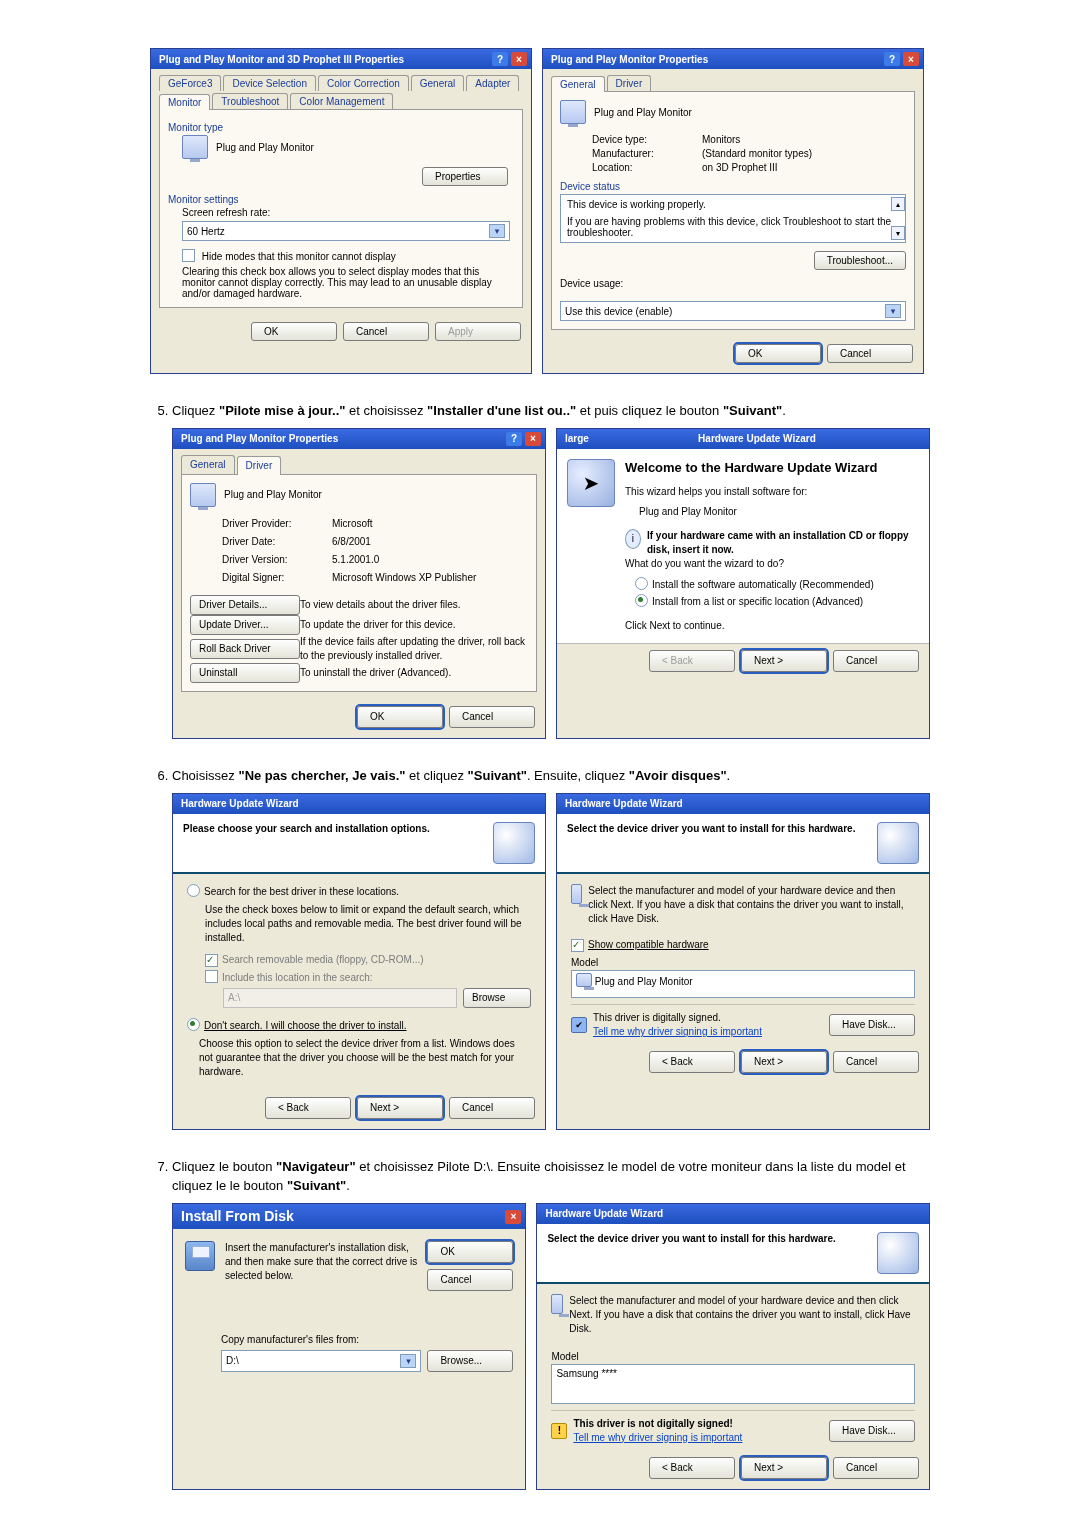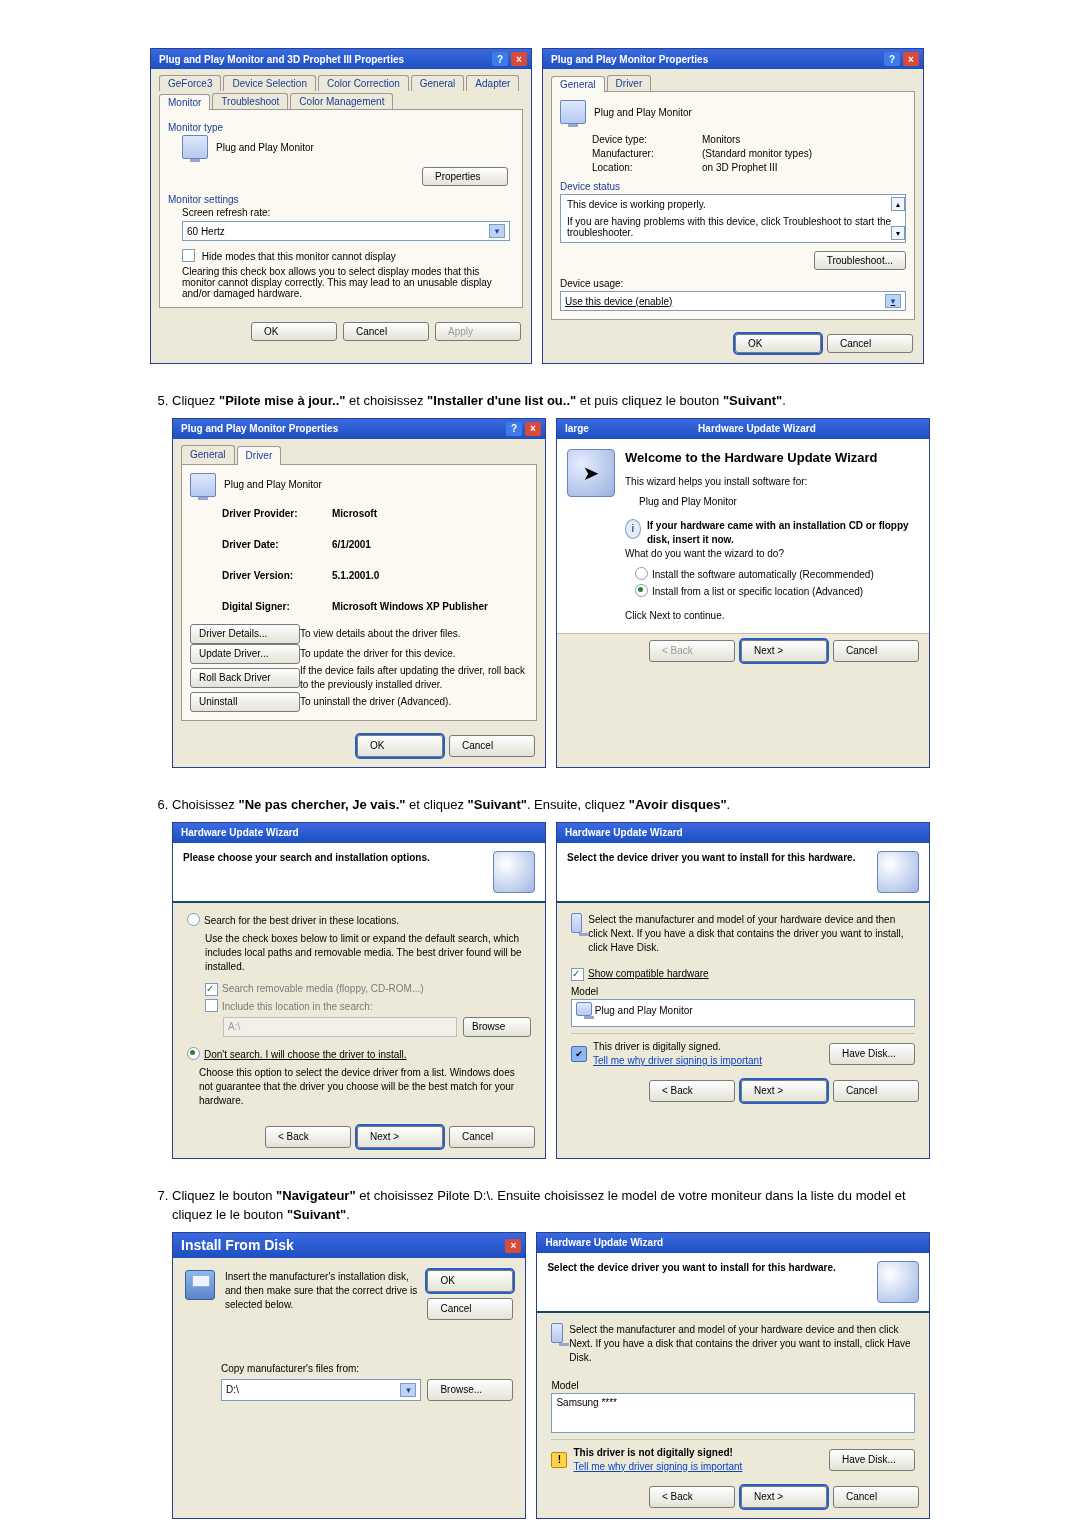--- a/index.html
+++ b/index.html
@@ -363,21 +363,21 @@
           <div style="margin-top:6px;">If you are having problems with this device, click Troubleshoot to start the troubleshooter.</div>
           <div class="scrolls">
             <span class="sbtn">▴</span>
             <span class="sbtn">▾</span>
           </div>
         </div>
         <div style="display:flex;justify-content:flex-end;margin:8px 0;">
           <span class="xpbtn">Troubleshoot...</span>
         </div>
         <div>Device usage:</div>
-        <div class="dropdown" style="margin-top:2px;text-decoration:underline;">
+        <div class="dropdown" style="margin-top:12px;">
           <span>Use this device (enable)</span>
           <span class="chev">▾</span>
         </div>
       </div>
       <div class="btnrow">
         <span class="xpbtn primary">OK</span>
         <span class="xpbtn">Cancel</span>
       </div>
     </div>
   </div>
@@ -399,25 +399,25 @@
           </div>
           <div class="tabs">
             <span class="tab">General</span>
             <span class="tab active">Driver</span>
           </div>
           <div class="tabbody">
             <div style="display:flex;align-items:center;gap:8px;">
               <span class="monicon"></span>
               <span>Plug and Play Monitor</span>
             </div>
-            <div style="display:grid;grid-template-columns:110px 1fr;row-gap:17px;margin:10px 0 10px 32px;font-weight:bold;">
+            <div style="display:grid;grid-template-columns:110px 1fr;row-gap:4px;margin:10px 0 10px 32px;">
               <span>Driver Provider:</span>
               <span>Microsoft</span>
               <span>Driver Date:</span>
-              <span>6/1/2001</span>
+              <span>6/8/2001</span>
               <span>Driver Version:</span>
               <span>5.1.2001.0</span>
               <span>Digital Signer:</span>
               <span>Microsoft Windows XP Publisher</span>
             </div>
             <div style="display:grid;grid-template-columns:110px 1fr;align-items:center;">
               <span class="xpbtn small">Driver Details...</span>
               <span>To view details about the driver files.</span>
               <span class="xpbtn small">Update Driver...</span>
               <span>To update the driver for this device.</span>

